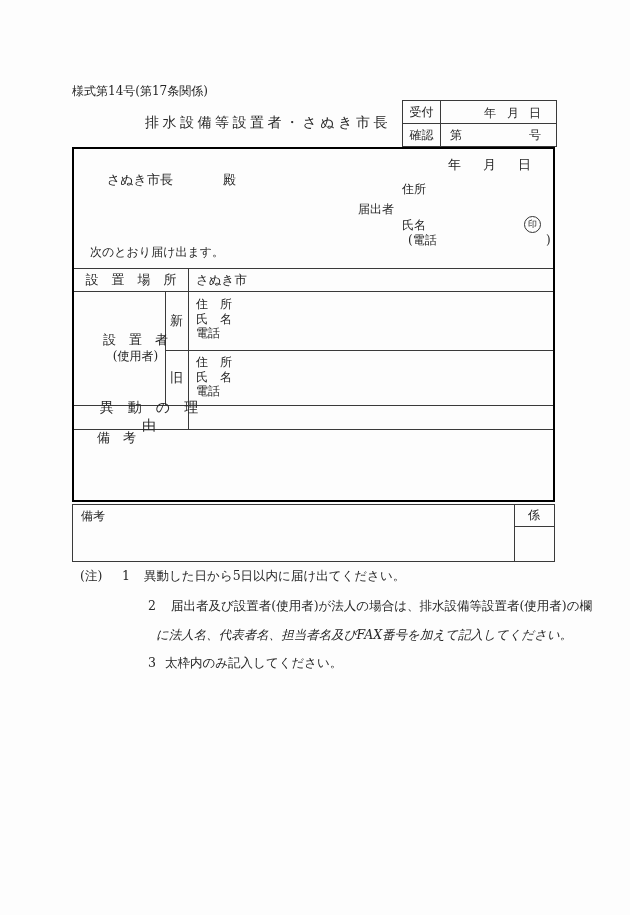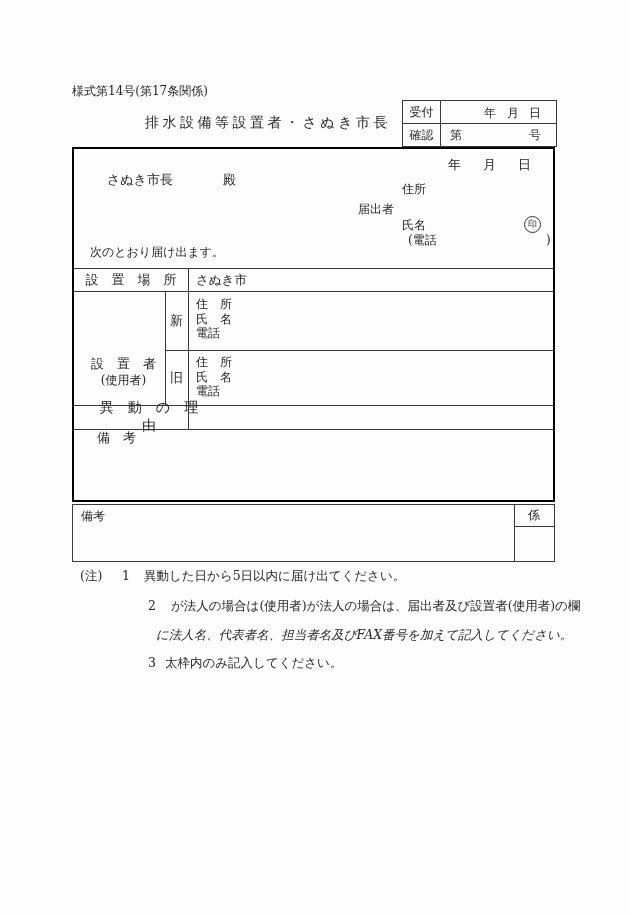--- a/index.html
+++ b/index.html
@@ -72,21 +72,21 @@
     <div class="ln" style="left:0;top:142px;width:479px;height:1px;"></div>
     <div class="ln" style="left:91px;top:201px;width:388px;height:1px;"></div>
     <div class="ln" style="left:0;top:256px;width:479px;height:1px;"></div>
     <div class="ln" style="left:0;top:280px;width:479px;height:1px;"></div>
     <div class="ln" style="left:114px;top:119px;width:1px;height:161px;"></div>
     <div class="ln" style="left:91px;top:142px;width:1px;height:114px;"></div>
 
     <div class="cellc" style="left:0;top:120px;width:114px;height:22px;font-size:13px;font-family:Liberation Serif, serif;">設　置　場　所</div>
     <span class="abs" style="left:122px;top:123px;font-size:12.5px;">さぬき市</span>
 
-    <div class="cellc" style="left:4px;top:142px;width:91px;height:114px;flex-direction:column;margin-top:24px;">
+    <div class="cellc" style="left:16px;top:142px;width:91px;height:114px;flex-direction:column;">
       <div style="font-size:13px;line-height:16px;">設　置　者</div>
       <div style="font-size:12px;line-height:16px;">(使用者)</div>
     </div>
     <div class="cellc" style="left:91px;top:142px;width:23px;height:59px;font-size:13px;">新</div>
     <div class="cellc" style="left:91px;top:201px;width:23px;height:55px;font-size:13px;">旧</div>
 
     <div class="abs" style="left:122px;top:148px;font-size:12px;line-height:14.5px;">
       <div>住　所</div>
       <div>氏　名</div>
       <div>電話</div>
@@ -112,21 +112,21 @@
     <div class="abs" style="left:441px;top:22px;width:40px;height:34px;"></div>
   </div>
 
   <div class="note-line" style="top:568px;">
     <span style="left:80px;">(注)</span>
     <span style="left:122px;">1</span>
     <span style="left:144px;">異動した日から5日以内に届け出てください。</span>
   </div>
   <div class="note-line" style="top:598px;">
     <span style="left:148px;">2</span>
-    <span style="left:171px;">が法人の場合は(使用者)が法人の場合は、届出者及び設置者(使用者)の欄</span>
+    <span style="left:171px;">届出者及び設置者(使用者)が法人の場合は、排水設備等設置者(使用者)の欄</span>
   </div>
   <div class="note-line" style="top:627px;font-style:italic;">
     <span style="left:156px;">に法人名、代表者名、担当者名及びFAX番号を加えて記入してください。</span>
   </div>
   <div class="note-line" style="top:655px;">
     <span style="left:148px;">3</span>
     <span style="left:165px;">太枠内のみ記入してください。</span>
   </div>
 
 </div>

